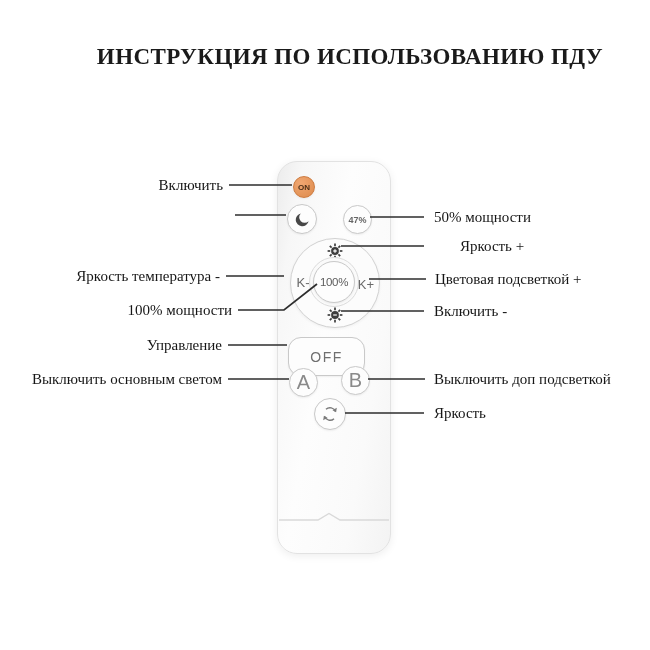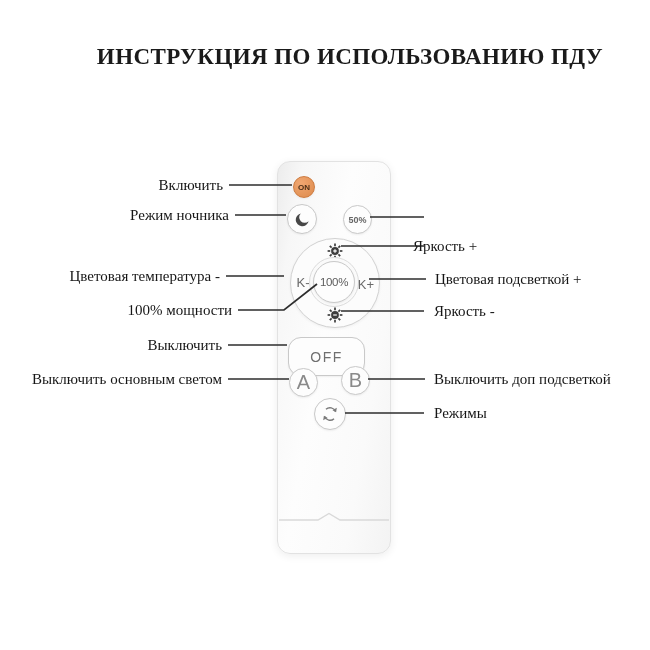--- a/index.html
+++ b/index.html
@@ -7,21 +7,21 @@
     position:relative;width:650px;height:650px;background:#ffffff;
     font-family:"Liberation Serif", serif;overflow:hidden;
   }
   .title{
     position:absolute;top:44px;left:0;width:650px;text-align:center;
     font-size:23px;font-weight:700;letter-spacing:.4px;color:#1a1a1a;padding-left:25px;
   }
   
   .remote{
     position:absolute;left:277px;top:161px;width:112px;height:391px;
-    border-radius:13px;border:1px solid #e2e2e2;
+    border-radius:20px;border:1px solid #e2e2e2;
     background:linear-gradient(100deg,#ececec 0%,#f7f7f7 14%,#fdfdfd 42%,#fafafa 75%,#f3f3f3 100%);
     box-shadow:0 2px 8px rgba(0,0,0,.07);
   }
   .btn{
     position:absolute;display:flex;align-items:center;justify-content:center;
     background:#fdfdfd;border:1px solid #c9c9c9;border-radius:50%;
     font-family:"Liberation Sans", sans-serif;color:#666;
     box-shadow:0 1px 2px rgba(0,0,0,.06);box-sizing:border-box;
   }
   .btn-on{
@@ -75,21 +75,21 @@
     <div class="btn btn-on">ON</div>
 
     <div class="btn btn-moon">
       <span style="display:flex">
         <svg width="17" height="17" viewBox="0 0 24 24">
             <path d="M20.6 14.4A9.2 9.2 0 1 1 9.6 3.4a7.4 7.4 0 0 0 11 11z" fill="#474747"></path>
           </svg>
       </span>
     </div>
 
-    <div class="btn btn-fifty">50%</div>
+    <div class="btn btn-fifty">47%</div>
 
     <div class="dpad">
       <div class="dpad-zone zone-sun-up">
         <span style="display:flex">
           <svg width="16" height="16" viewBox="0 0 16 16">
             <g stroke="#3e3e3e" stroke-width="1.7">
               <line x1="8" y1="0.6" x2="8" y2="3.2"></line>
                 <line x1="8" y1="12.8" x2="8" y2="15.4"></line>
               <line x1="0.6" y1="8" x2="3.2" y2="8"></line>
                 <line x1="12.8" y1="8" x2="15.4" y2="8"></line>
@@ -163,25 +163,25 @@
       <line x1="370" y1="217" x2="424" y2="217"></line>
       <line x1="341" y1="246" x2="424" y2="246"></line>
       <line x1="369" y1="279" x2="426" y2="279"></line>
       <line x1="341" y1="311" x2="424" y2="311"></line>
       <line x1="368" y1="379" x2="425" y2="379"></line>
       <line x1="345" y1="413" x2="424" y2="413"></line>
     </g>
   </svg>
 
   <div class="lbl lbl-l" style="right:427px;top:176px">Включить</div>
-  <div class="lbl lbl-l" style="right:421px;top:206px">Режим ночника</div>
-  <div class="lbl lbl-l" style="right:430px;top:267px">Цветовая температура -</div>
+  <div class="lbl lbl-l" style="right:430px;top:267px">Яркость температура -</div>
   <div class="lbl lbl-l" style="right:418px;top:301px">100% мощности</div>
-  <div class="lbl lbl-l" style="right:428px;top:336px">Выключить</div>
+  <div class="lbl lbl-l" style="right:428px;top:336px">Управление</div>
   <div class="lbl lbl-l" style="right:428px;top:370px">Выключить основным светом</div>
 
-  <div class="lbl" style="left:413px;top:237px">Яркость +</div>
+  <div class="lbl" style="left:434px;top:208px">50% мощности</div>
+  <div class="lbl" style="left:460px;top:237px">Яркость +</div>
   <div class="lbl" style="left:435px;top:270px">Цветовая подсветкой +</div>
-  <div class="lbl" style="left:434px;top:302px">Яркость -</div>
+  <div class="lbl" style="left:434px;top:302px">Включить -</div>
   <div class="lbl" style="left:434px;top:370px">Выключить доп подсветкой</div>
-  <div class="lbl" style="left:434px;top:404px">Режимы</div>
+  <div class="lbl" style="left:434px;top:404px">Яркость</div>
 
 </div>
 
 </body></html>

